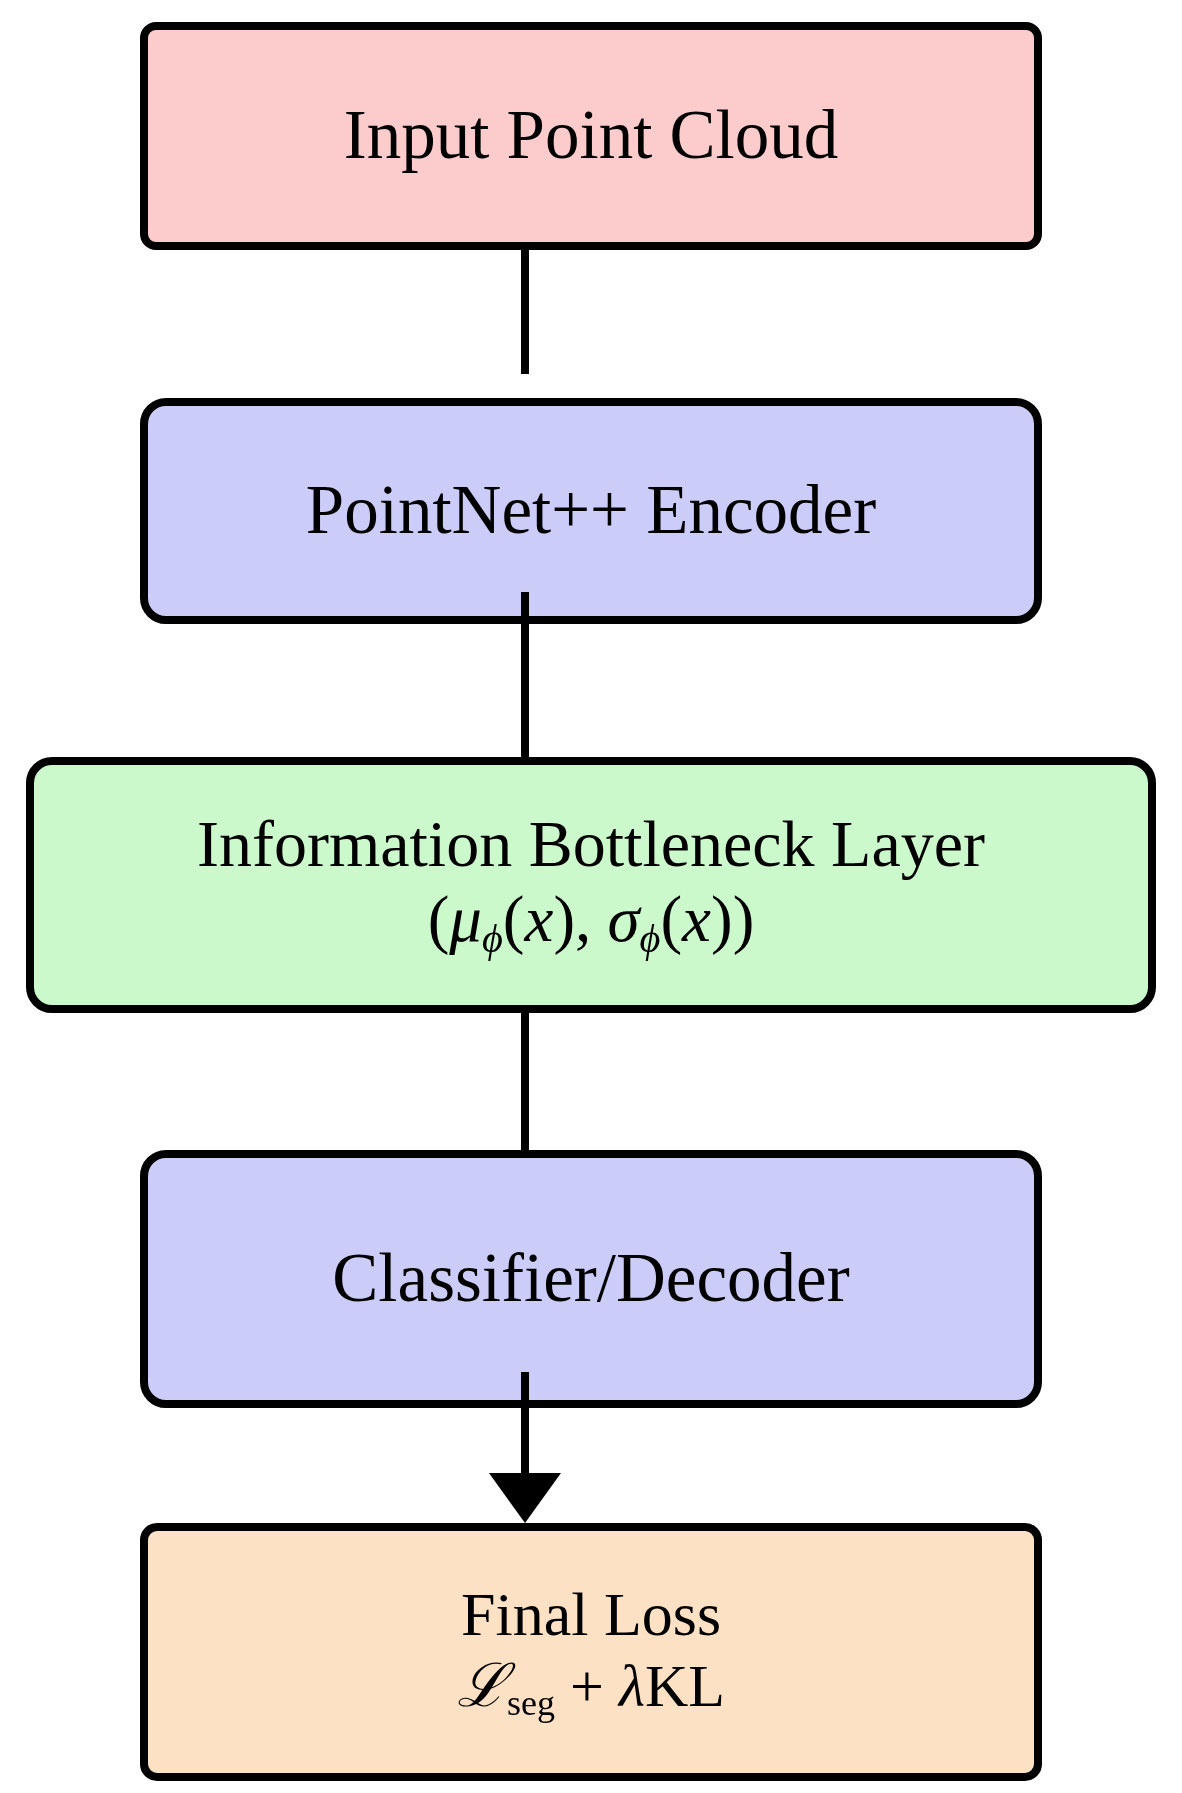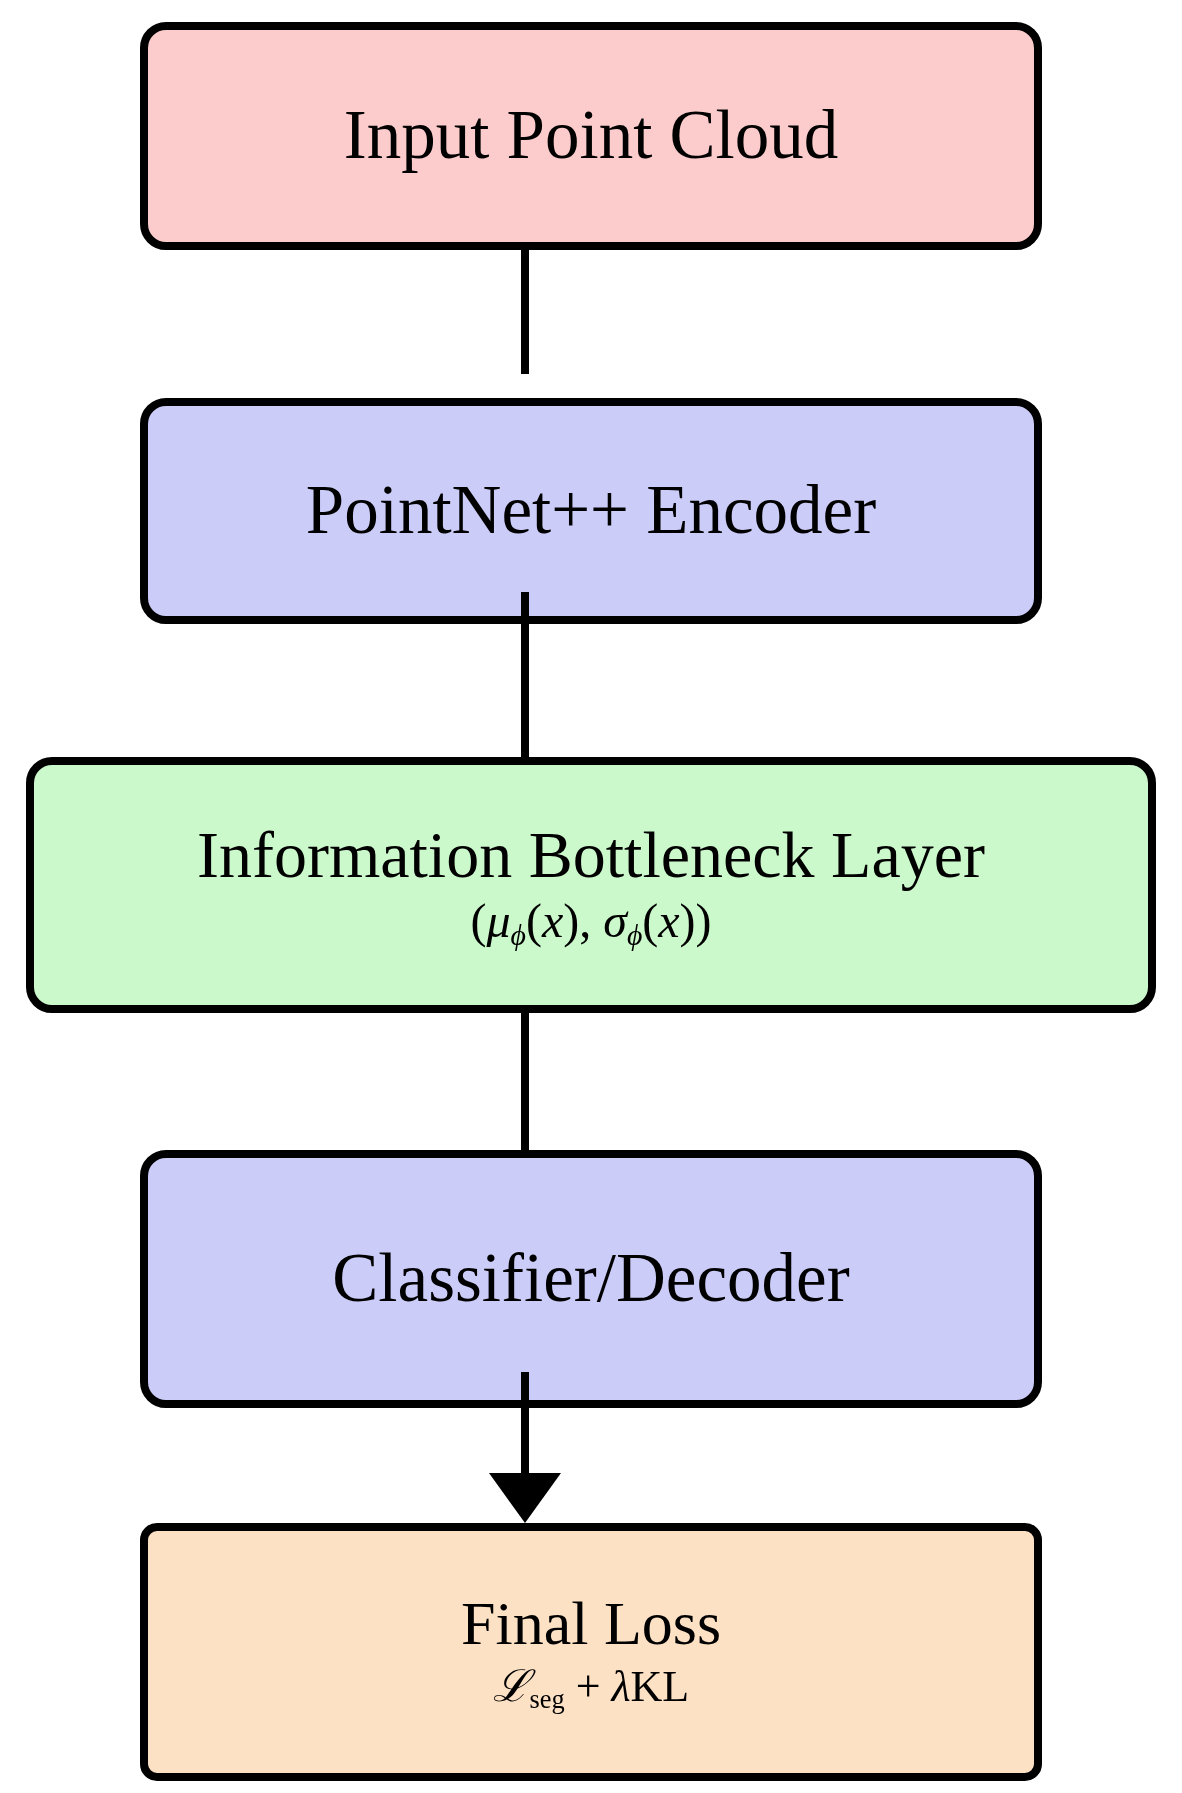--- a/index.html
+++ b/index.html
@@ -68,28 +68,28 @@
   }
 
   
   .title-line {
     font-size: 69px;
   }
   #node-bottleneck .title-line {
     font-size: 66px;
   }
   .formula-line {
-    font-size: 48px;
+    font-size: 65px;
     margin-top: 6px;
   }
   #node-loss .title-line {
     font-size: 62px;
   }
   #node-loss .formula-line {
-    font-size: 44px;
+    font-size: 60px;
   }
 
   
   .mathvar {
     font-family: "Liberation Serif", "DejaVu Serif", serif;
     font-style: italic;
   }
   .mathsub {
     font-size: 0.62em;
     vertical-align: -0.28em;
@@ -132,21 +132,21 @@
     border-left: 36px solid transparent;
     border-right: 36px solid transparent;
     border-top: 50px solid #000000;
   }
 </style>
 </head>
 <body>
 
 <div id="diagram-canvas">
 
-  <div class="node" id="node-input" style="background: rgb(252, 204, 204);">
+  <div class="node" id="node-input" style="background: rgb(252, 204, 204); border-radius: 16px;">
     <span class="node-line title-line">Input Point Cloud</span>
   </div>
 
   <div class="connector" id="connector-input-encoder"></div>
 
   <div class="node" id="node-encoder" style="background: rgb(204, 204, 249); margin-top: 28px;">
     <span class="node-line title-line">PointNet++ Encoder</span>
   </div>
 
   <div class="connector" id="connector-encoder-bottle"></div>

